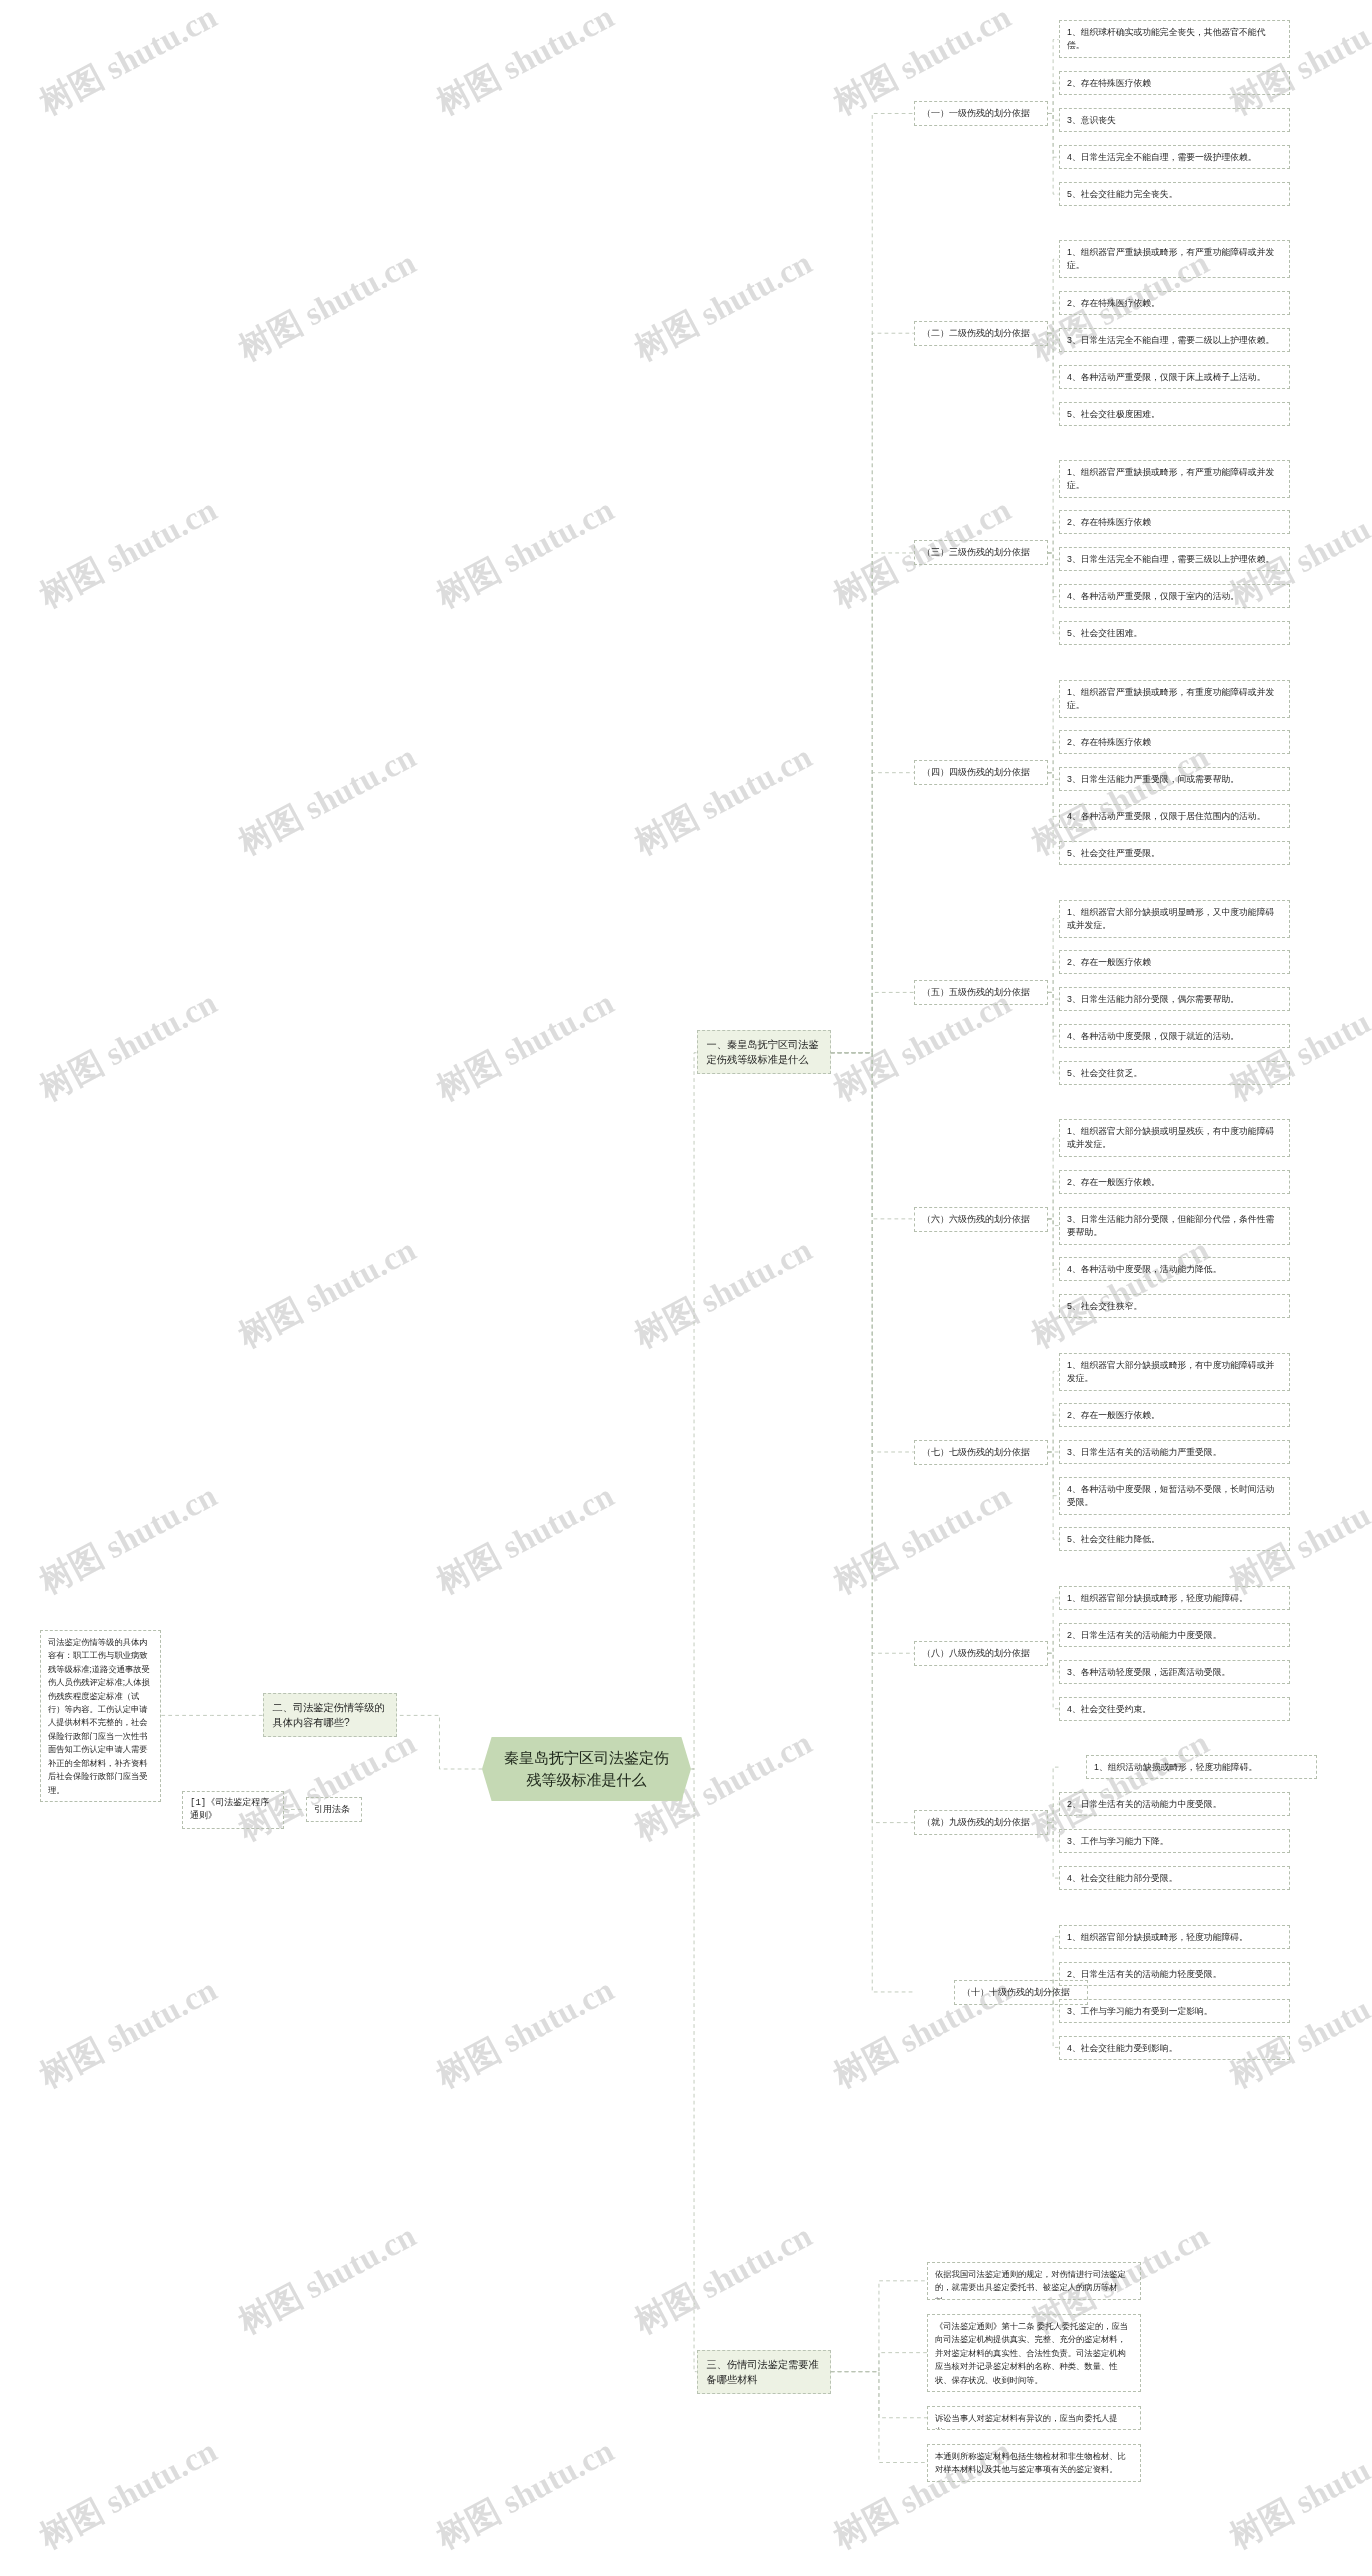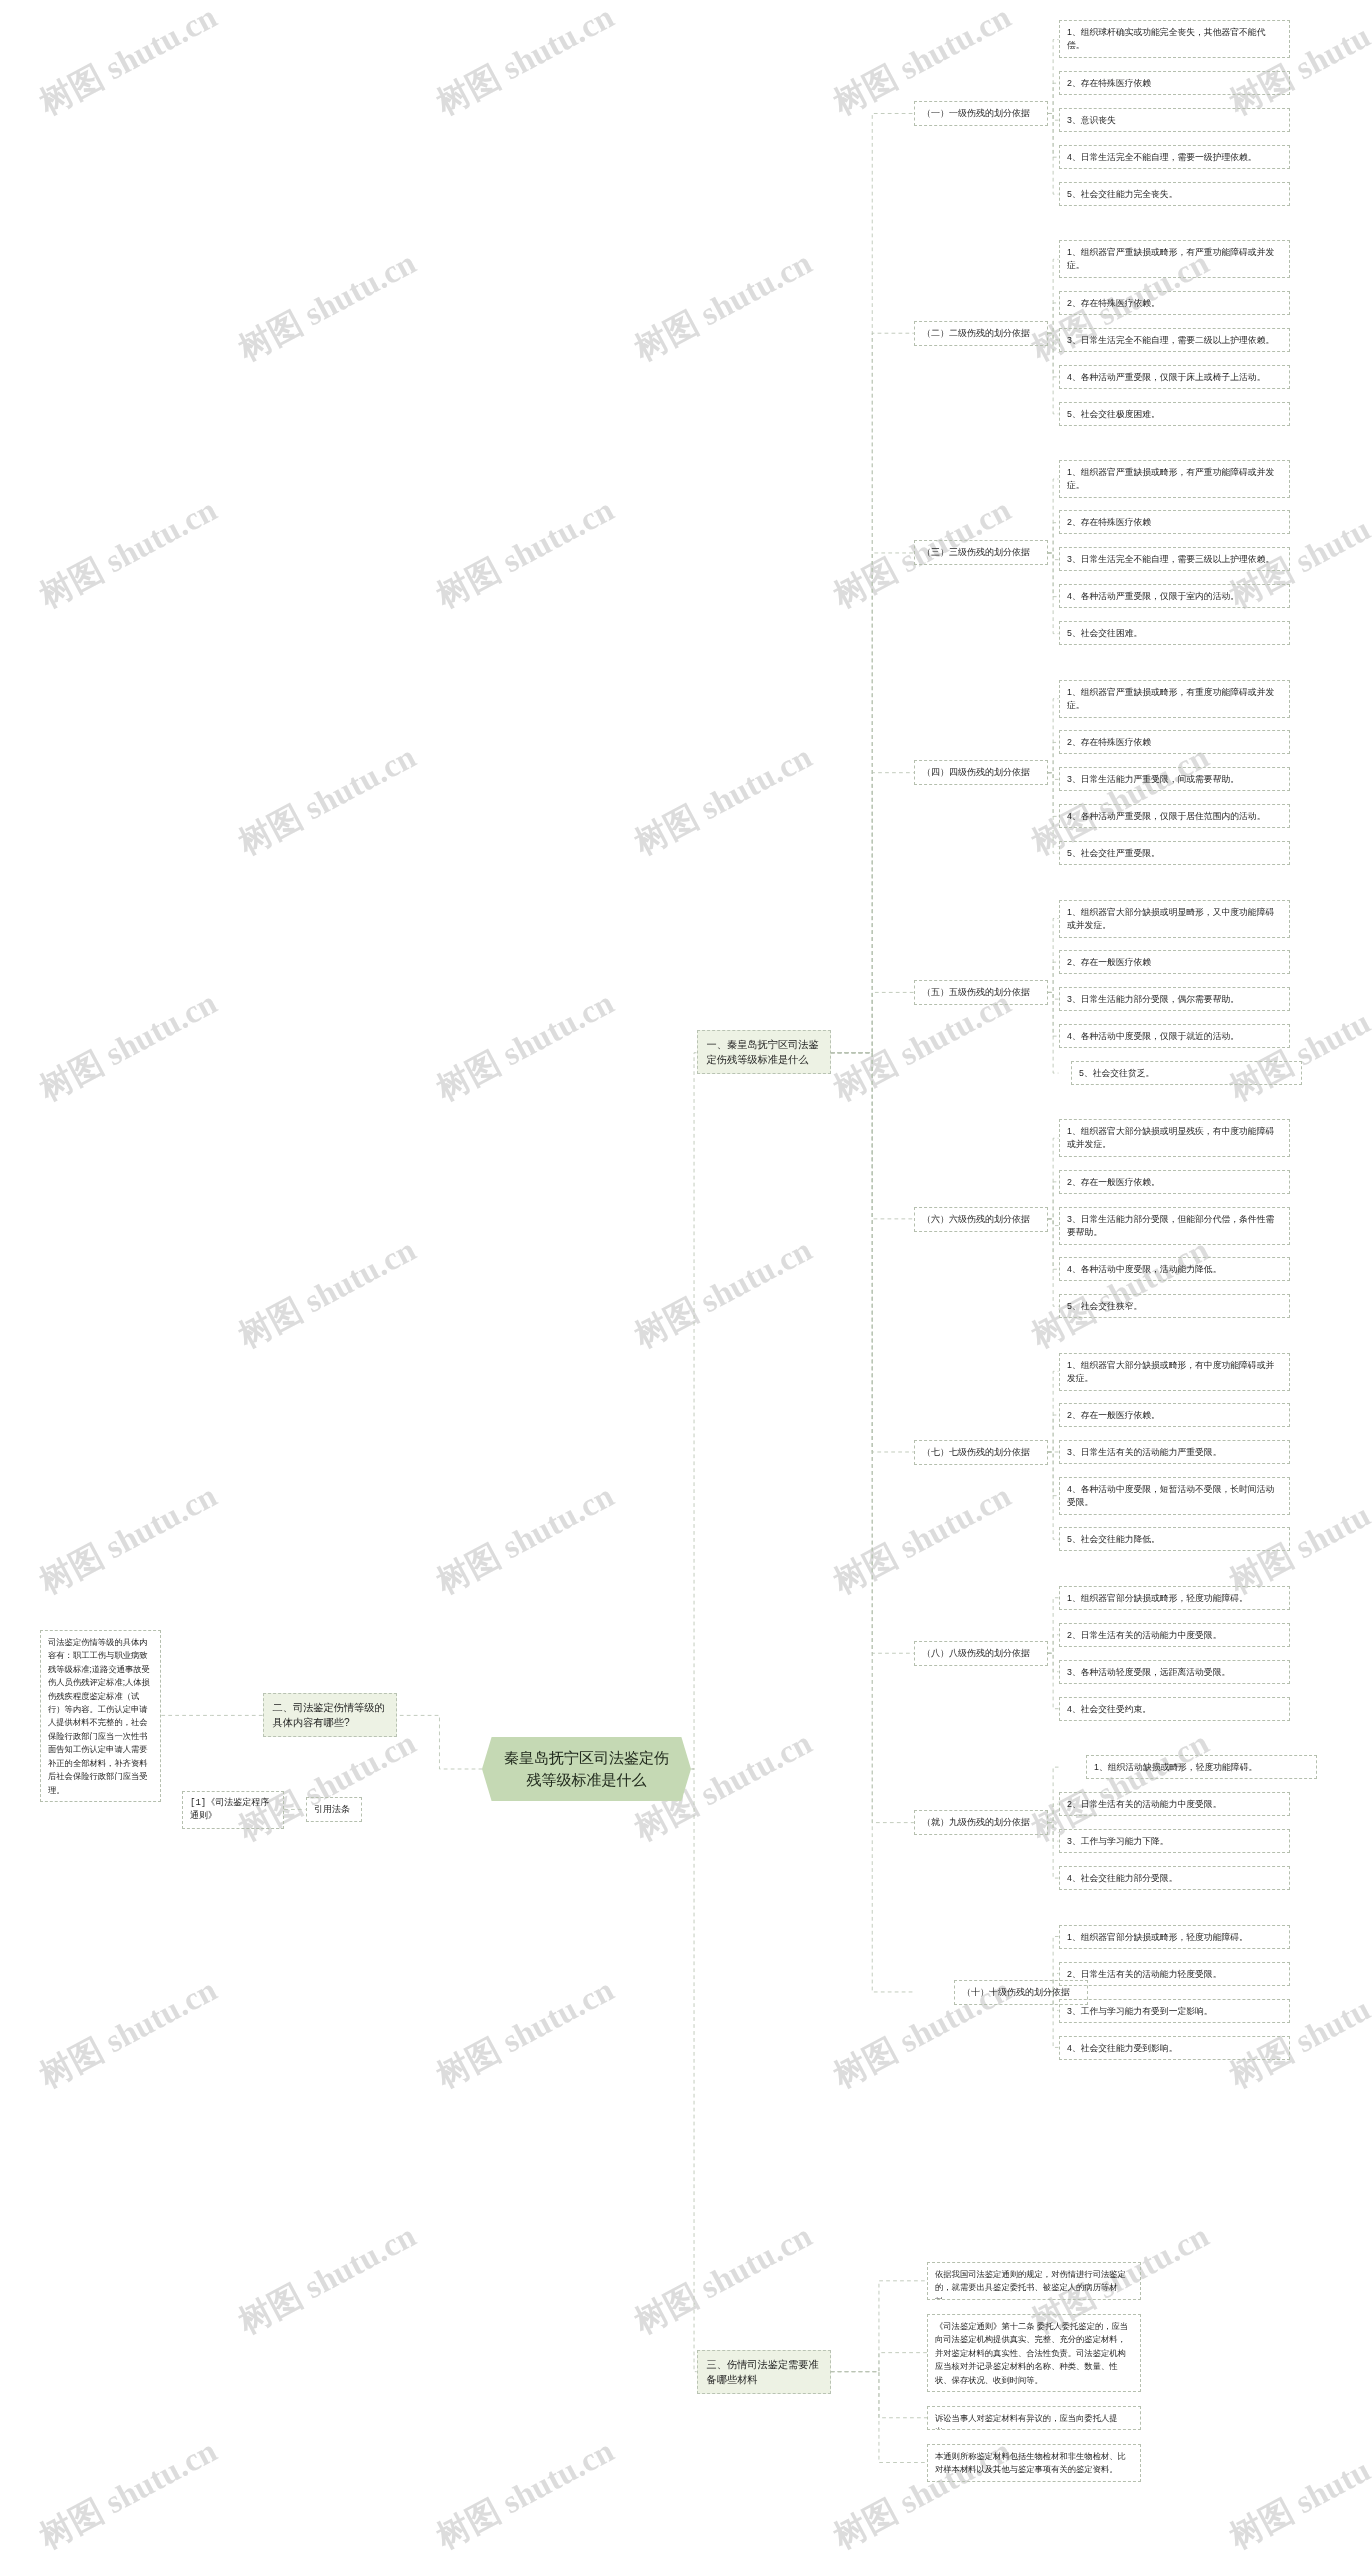--- a/index.html
+++ b/index.html
@@ -216,21 +216,21 @@
     <div class="node leaf" style="left: 1059px; top: 680px; width: 231px; height: 38px;">1、组织器官严重缺损或畸形，有重度功能障碍或并发症。</div>
     <div class="node leaf" style="left: 1059px; top: 730px; width: 231px; height: 24px;">2、存在特殊医疗依赖</div>
     <div class="node leaf" style="left: 1059px; top: 767px; width: 231px; height: 24px;">3、日常生活能力严重受限，间或需要帮助。</div>
     <div class="node leaf" style="left: 1059px; top: 804px; width: 231px; height: 24px;">4、各种活动严重受限，仅限于居住范围内的活动。</div>
     <div class="node leaf" style="left: 1059px; top: 841px; width: 231px; height: 24px;">5、社会交往严重受限。</div>
     <div class="node level2" style="left: 914px; top: 760px; width: 134px; height: 25px;">（四）四级伤残的划分依据</div>
     <div class="node leaf" style="left: 1059px; top: 900px; width: 231px; height: 38px;">1、组织器官大部分缺损或明显畸形，又中度功能障碍或并发症。</div>
     <div class="node leaf" style="left: 1059px; top: 950px; width: 231px; height: 24px;">2、存在一般医疗依赖</div>
     <div class="node leaf" style="left: 1059px; top: 987px; width: 231px; height: 24px;">3、日常生活能力部分受限，偶尔需要帮助。</div>
     <div class="node leaf" style="left: 1059px; top: 1024px; width: 231px; height: 24px;">4、各种活动中度受限，仅限于就近的活动。</div>
-    <div class="node leaf" style="left: 1059px; top: 1061px; width: 231px; height: 24px; margin-left: 12px;">5、社会交往贫乏。</div>
+    <div class="node leaf" style="left: 1059px; top: 1061px; width: 231px; height: 24px;">5、社会交往贫乏。</div>
     <div class="node level2" style="left: 914px; top: 980px; width: 134px; height: 25px;">（五）五级伤残的划分依据</div>
     <div class="node leaf" style="left: 1059px; top: 1119px; width: 231px; height: 38px;">1、组织器官大部分缺损或明显残疾，有中度功能障碍或并发症。</div>
     <div class="node leaf" style="left: 1059px; top: 1170px; width: 231px; height: 24px;">2、存在一般医疗依赖。</div>
     <div class="node leaf" style="left: 1059px; top: 1207px; width: 231px; height: 38px;">3、日常生活能力部分受限，但能部分代偿，条件性需要帮助。</div>
     <div class="node leaf" style="left: 1059px; top: 1257px; width: 231px; height: 24px;">4、各种活动中度受限，活动能力降低。</div>
     <div class="node leaf" style="left: 1059px; top: 1294px; width: 231px; height: 24px;">5、社会交往狭窄。</div>
     <div class="node level2" style="left: 914px; top: 1207px; width: 134px; height: 25px;">（六）六级伤残的划分依据</div>
     <div class="node leaf" style="left: 1059px; top: 1353px; width: 231px; height: 38px;">1、组织器官大部分缺损或畸形，有中度功能障碍或并发症。</div>
     <div class="node leaf" style="left: 1059px; top: 1403px; width: 231px; height: 24px;">2、存在一般医疗依赖。</div>
     <div class="node leaf" style="left: 1059px; top: 1440px; width: 231px; height: 24px;">3、日常生活有关的活动能力严重受限。</div>

